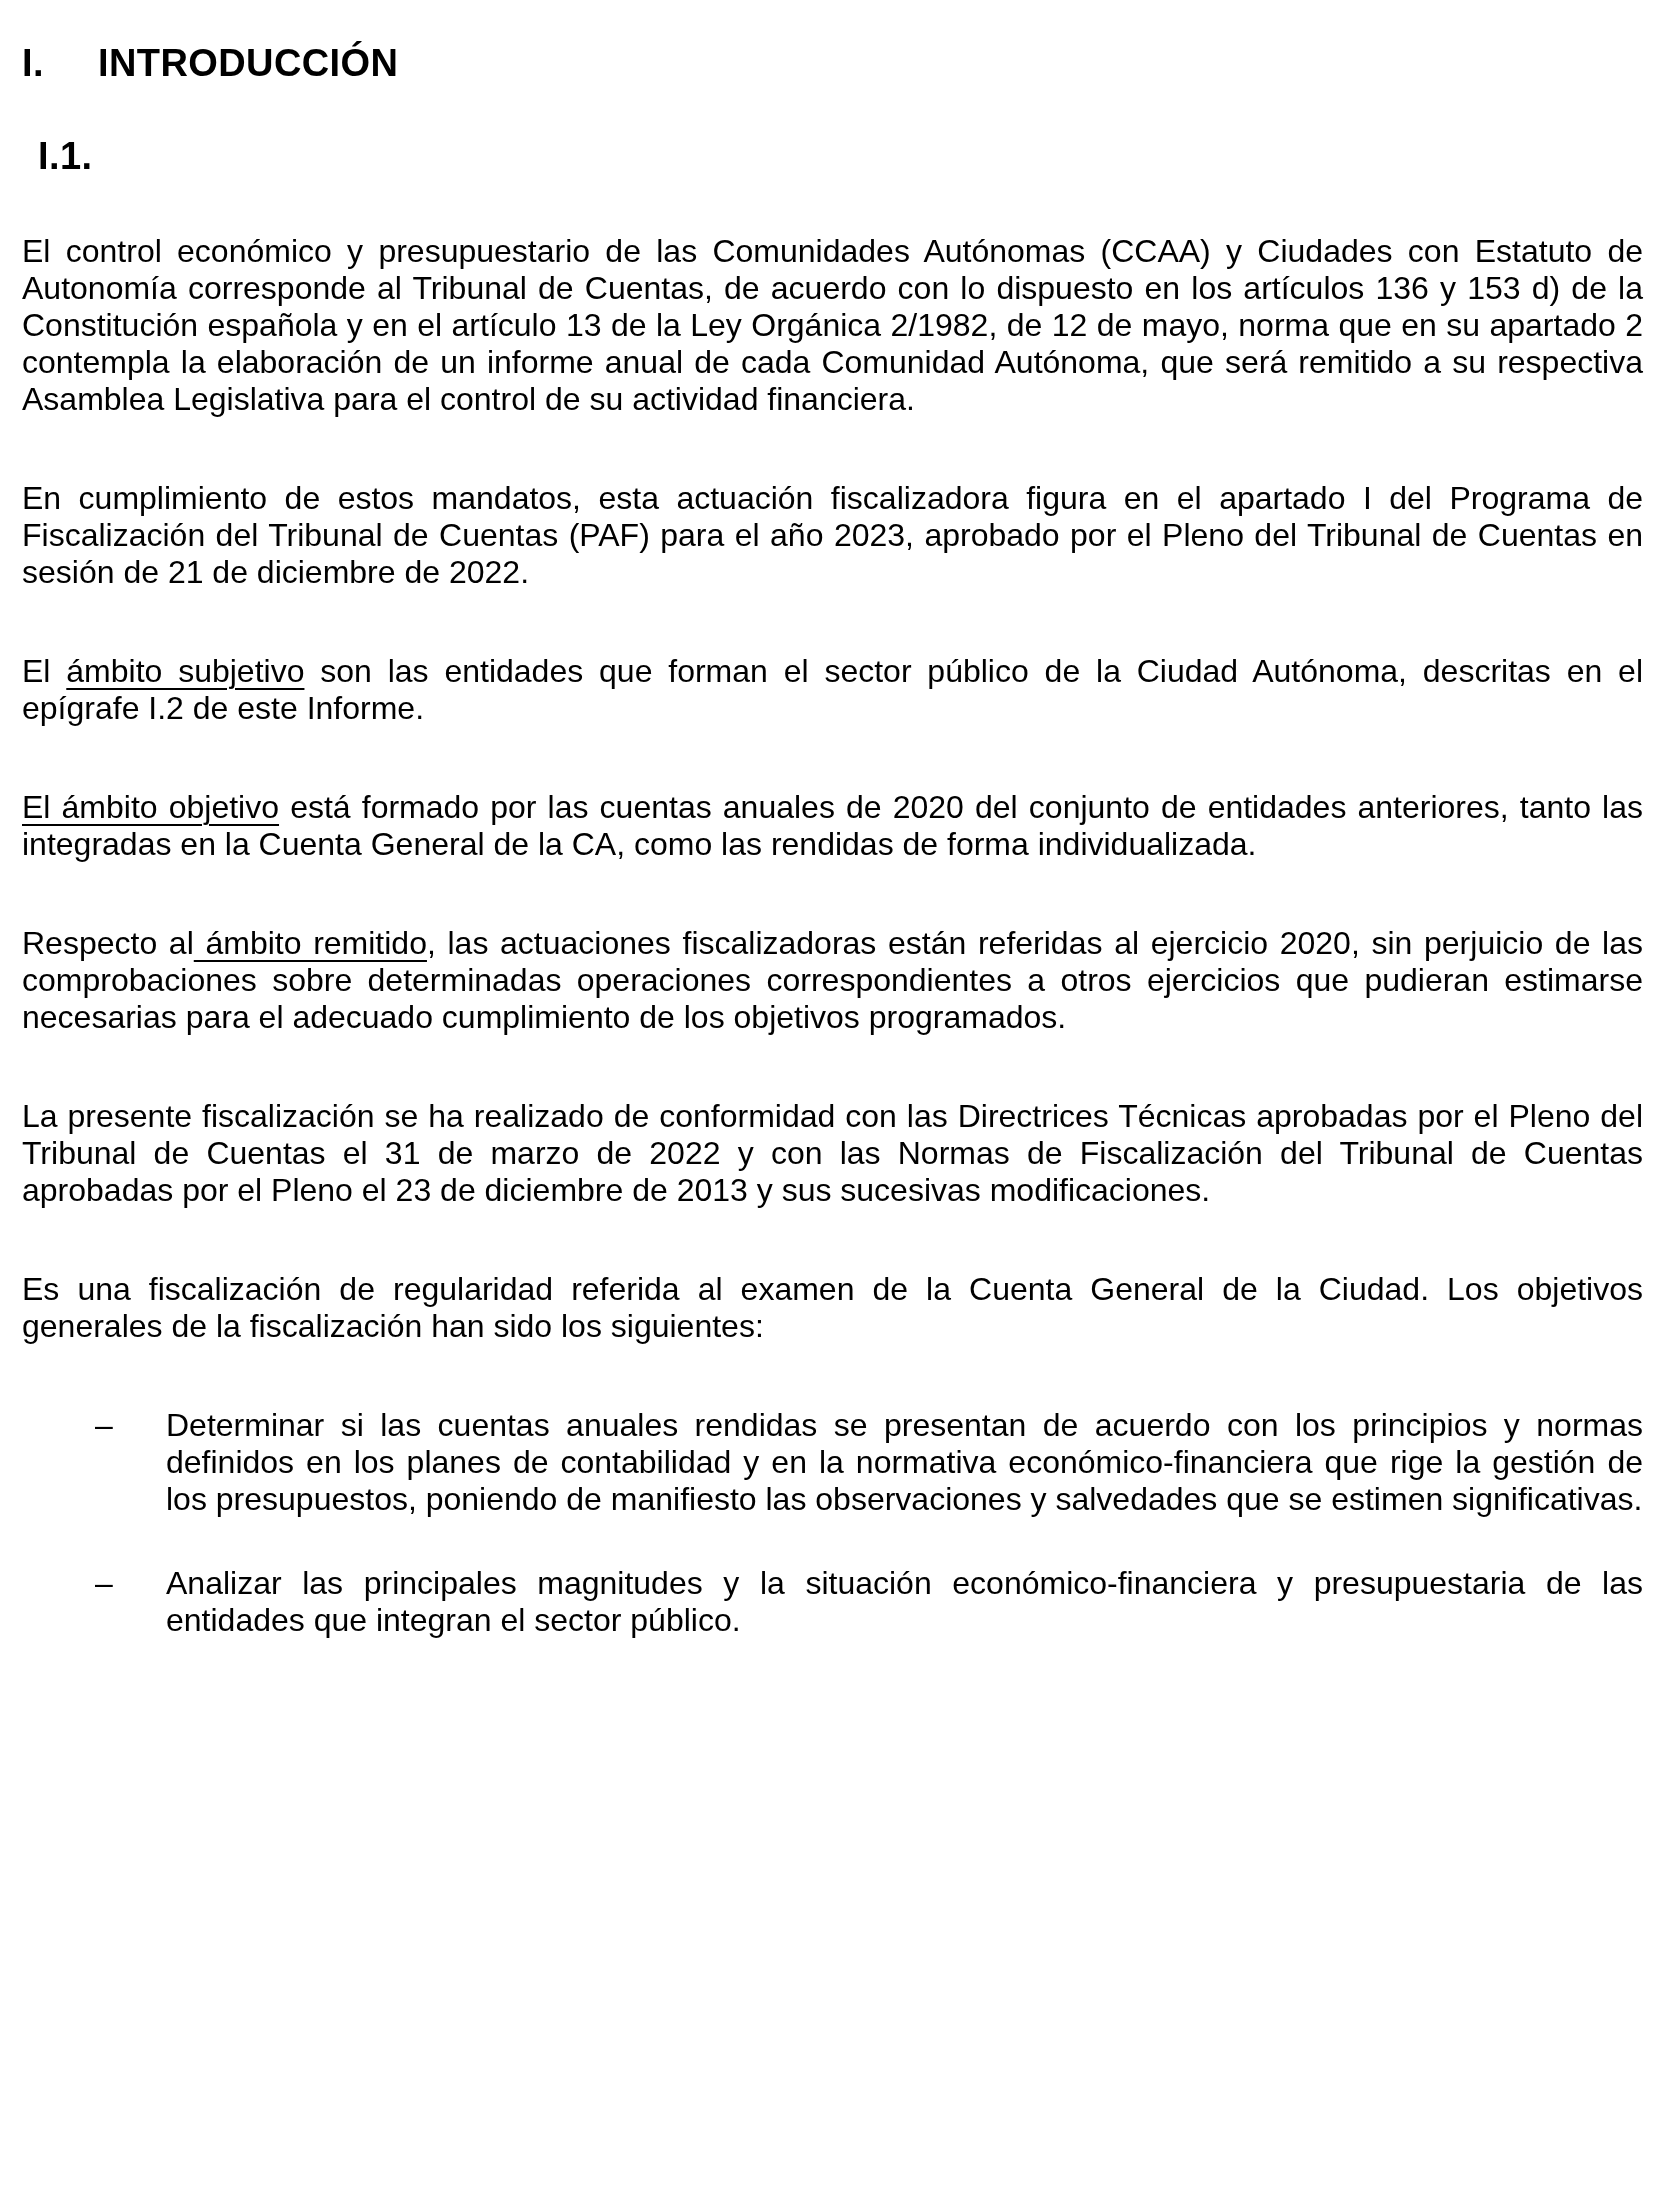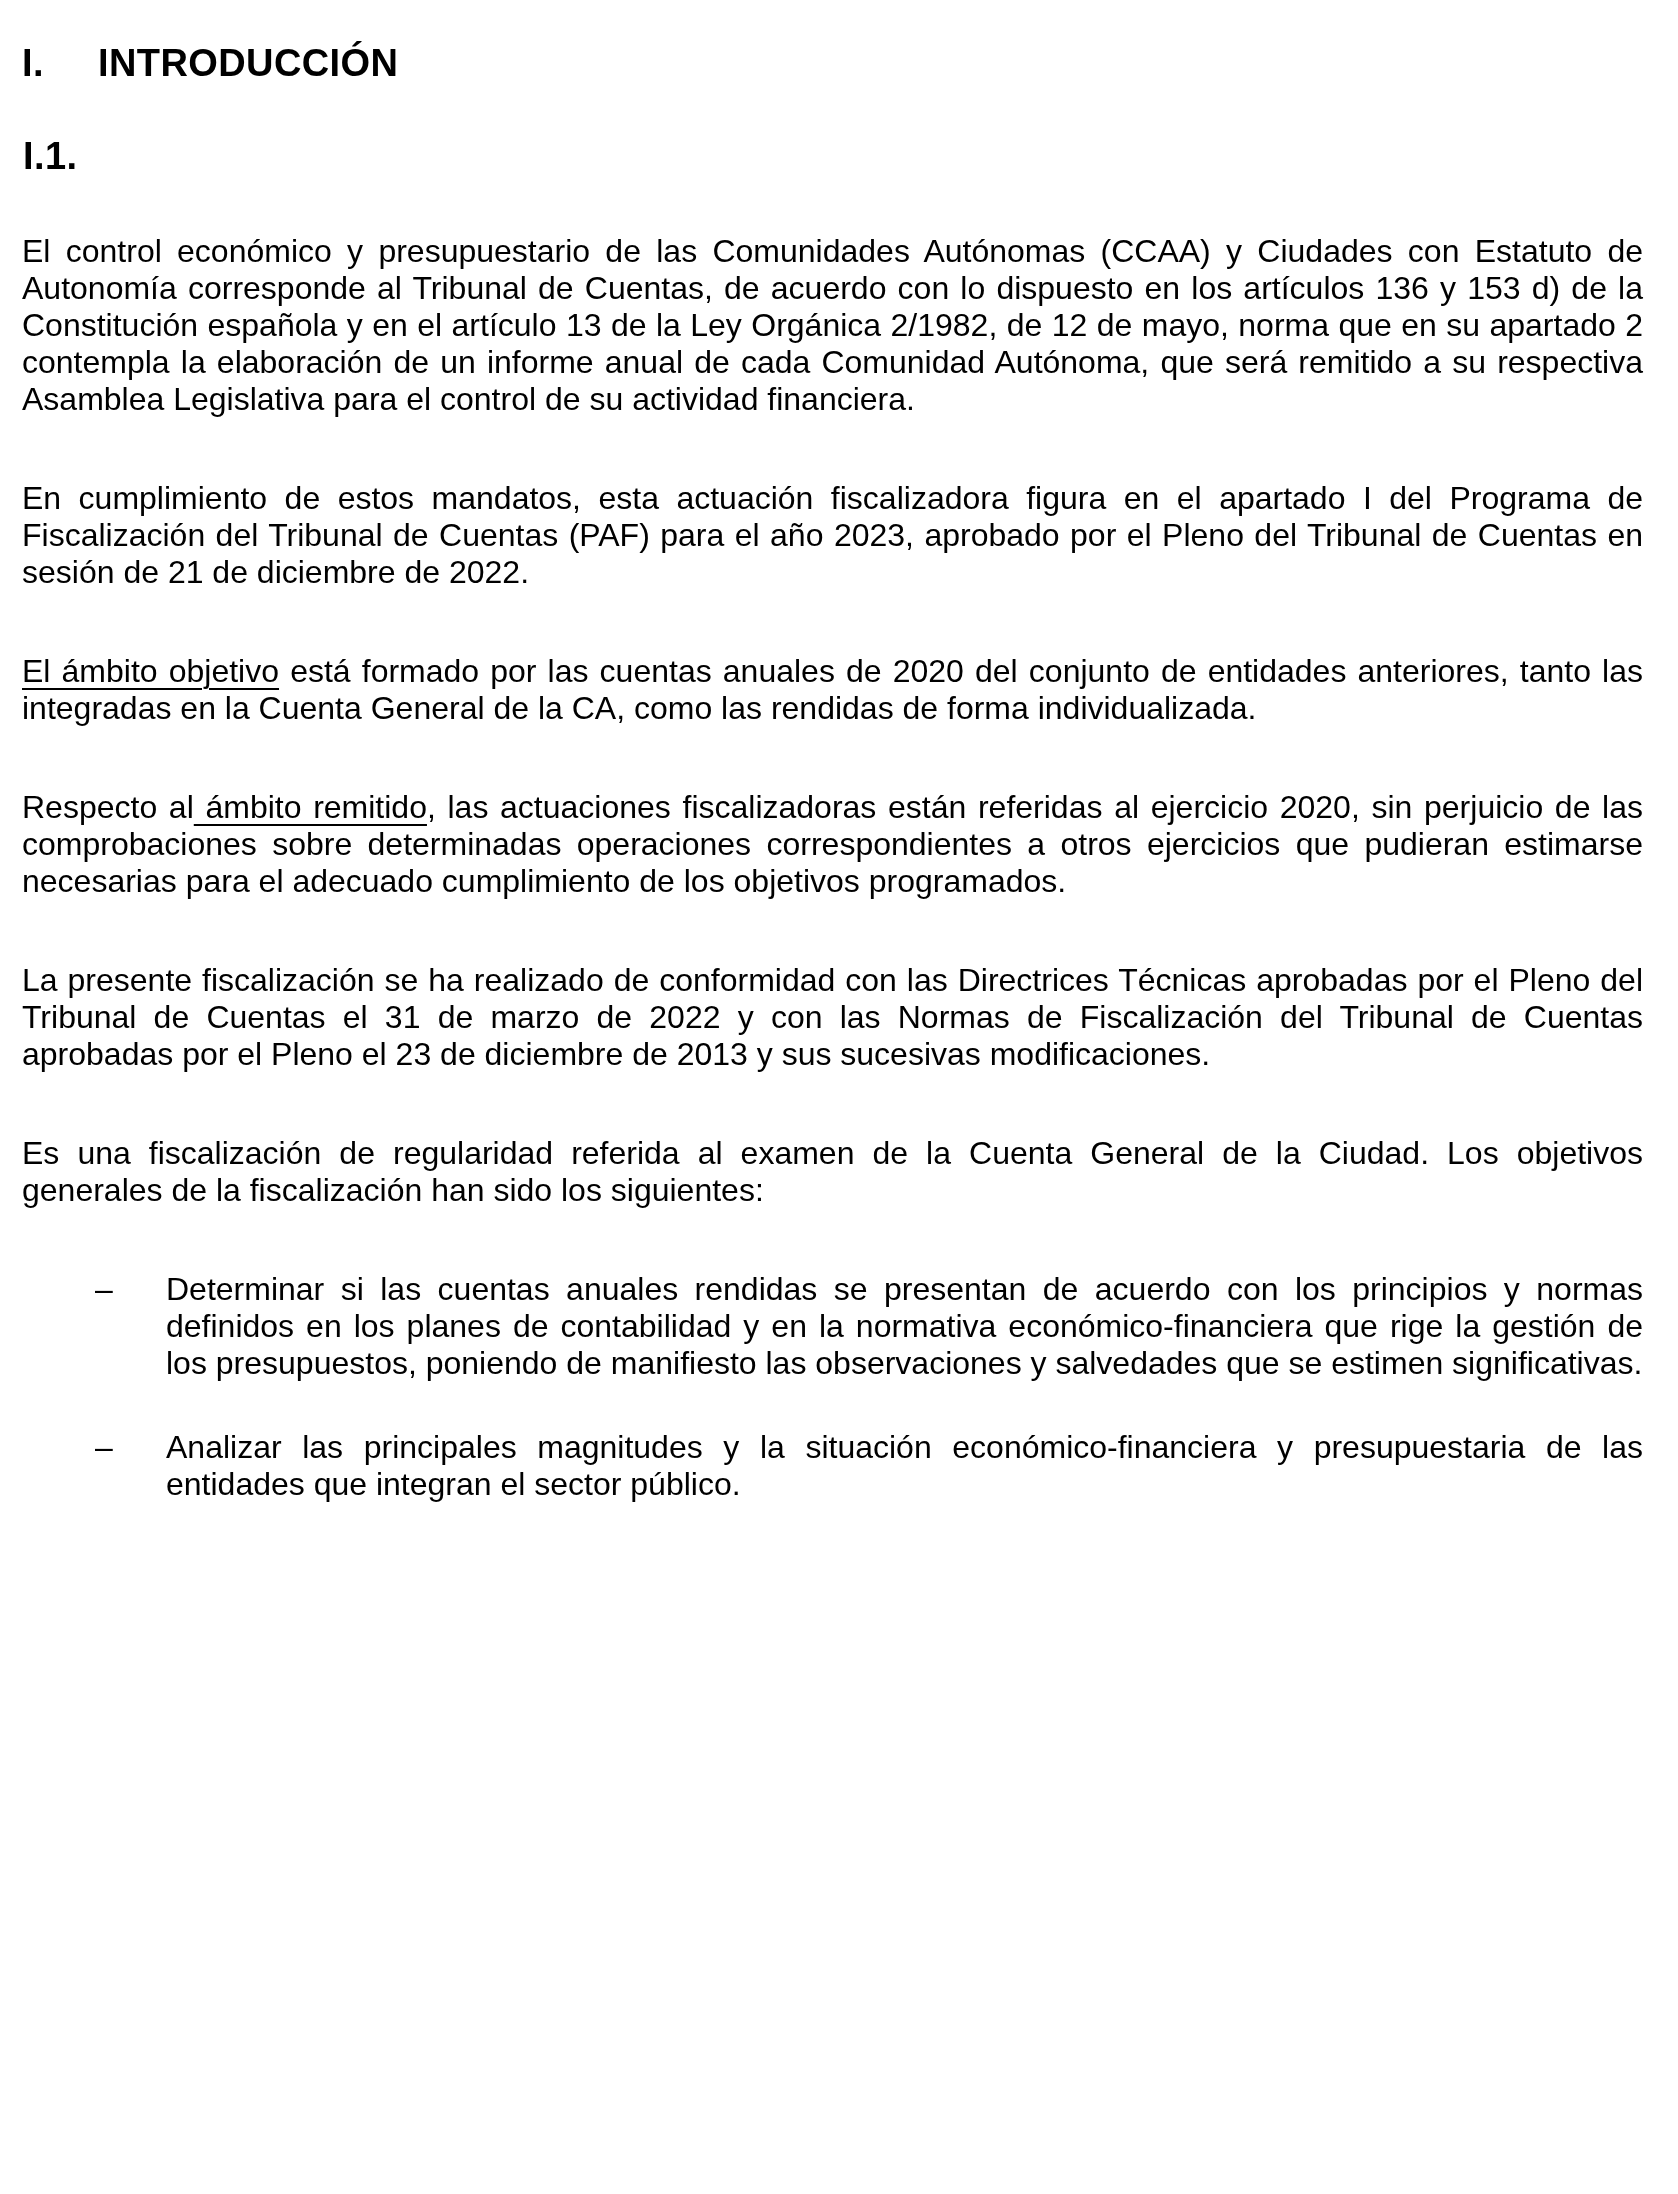--- a/index.html
+++ b/index.html
@@ -20,21 +20,21 @@
     background: #ffffff;
   }
   .heading {
     display: flex;
     font-weight: bold;
     font-size: 38px;
     line-height: 44px;
     letter-spacing: 0.4px;
   }
   .heading.h1 { margin: 0 0 49px 0; }
-  .heading.h2 { margin: 0 0 55px 1px; }
+  .heading.h2 { margin: 0 0 55px 16px; }
   .h1 .h-num { width: 76px; flex: none; }
   .h2 .h-num { width: 98px; flex: none; }
   .para {
     margin: 0 0 62px 0;
     text-align: justify;
   }
   .list-item {
     display: flex;
     margin: 0 0 47px 0;
     padding-left: 73px;
@@ -68,20 +68,21 @@
   <div class="heading h1">
     <span class="h-num">I.</span>
     <span class="h-text">INTRODUCCIÓN</span>
   </div>
   <div class="heading h2">
     <span class="h-num">I.1.</span>
   </div>
   <div id="doc-body">
       <p class="para"><span>El control económico y presupuestario de las Comunidades Autónomas (CCAA) y Ciudades con Estatuto de Autonomía corresponde al Tribunal de Cuentas, de acuerdo con lo dispuesto en los artículos 136 y 153 d) de la Constitución española y en el artículo 13 de la Ley Orgánica 2/1982, de 12 de mayo, norma que en su apartado 2 contempla la elaboración de un informe anual de cada Comunidad Autónoma, que será remitido a su respectiva Asamblea Legislativa para el control de su actividad financiera.</span></p>
       <p class="para"><span>En cumplimiento de estos mandatos, esta actuación fiscalizadora figura en el apartado I del Programa de Fiscalización del Tribunal de Cuentas (PAF) para el año 2023, aprobado por el Pleno del Tribunal de Cuentas en sesión de 21 de diciembre de 2022.</span></p>
+      <p class="para"><span>El </span><span class="u">ámbito subjetivo</span><span> son las entidades que forman el sector público de la Ciudad Autónoma, descritas en el epígrafe I.2 de este Informe.</span></p>
       <p class="para"><span class="u">El ámbito objetivo</span><span> está formado por las cuentas anuales de 2020 del conjunto de entidades anteriores, tanto las integradas en la Cuenta General de la CA, como las rendidas de forma individualizada.</span></p>
       <p class="para"><span>Respecto al</span><span class="u"> ámbito remitido</span><span>, las actuaciones fiscalizadoras están referidas al ejercicio 2020, sin perjuicio de las comprobaciones sobre determinadas operaciones correspondientes a otros ejercicios que pudieran estimarse necesarias para el adecuado cumplimiento de los objetivos programados.</span></p>
       <p class="para"><span>La presente fiscalización se ha realizado de conformidad con las Directrices Técnicas aprobadas por el Pleno del Tribunal de Cuentas el 31 de marzo de 2022 y con las Normas de Fiscalización del Tribunal de Cuentas aprobadas por el Pleno el 23 de diciembre de 2013 y sus sucesivas modificaciones.</span></p>
       <p class="para"><span>Es una fiscalización de regularidad referida al examen de la Cuenta General de la Ciudad. Los objetivos generales de la fiscalización han sido los siguientes:</span></p>
       <div class="list-item">
         <span class="dash">–</span>
         <span class="li-text"><span>Determinar si las cuentas anuales rendidas se presentan de acuerdo con los principios y normas definidos en los planes de contabilidad y en la normativa económico-financiera que rige la gestión de los presupuestos, poniendo de manifiesto las observaciones y salvedades que se estimen significativas.</span></span>
       </div>
       <div class="list-item">
         <span class="dash">–</span>

